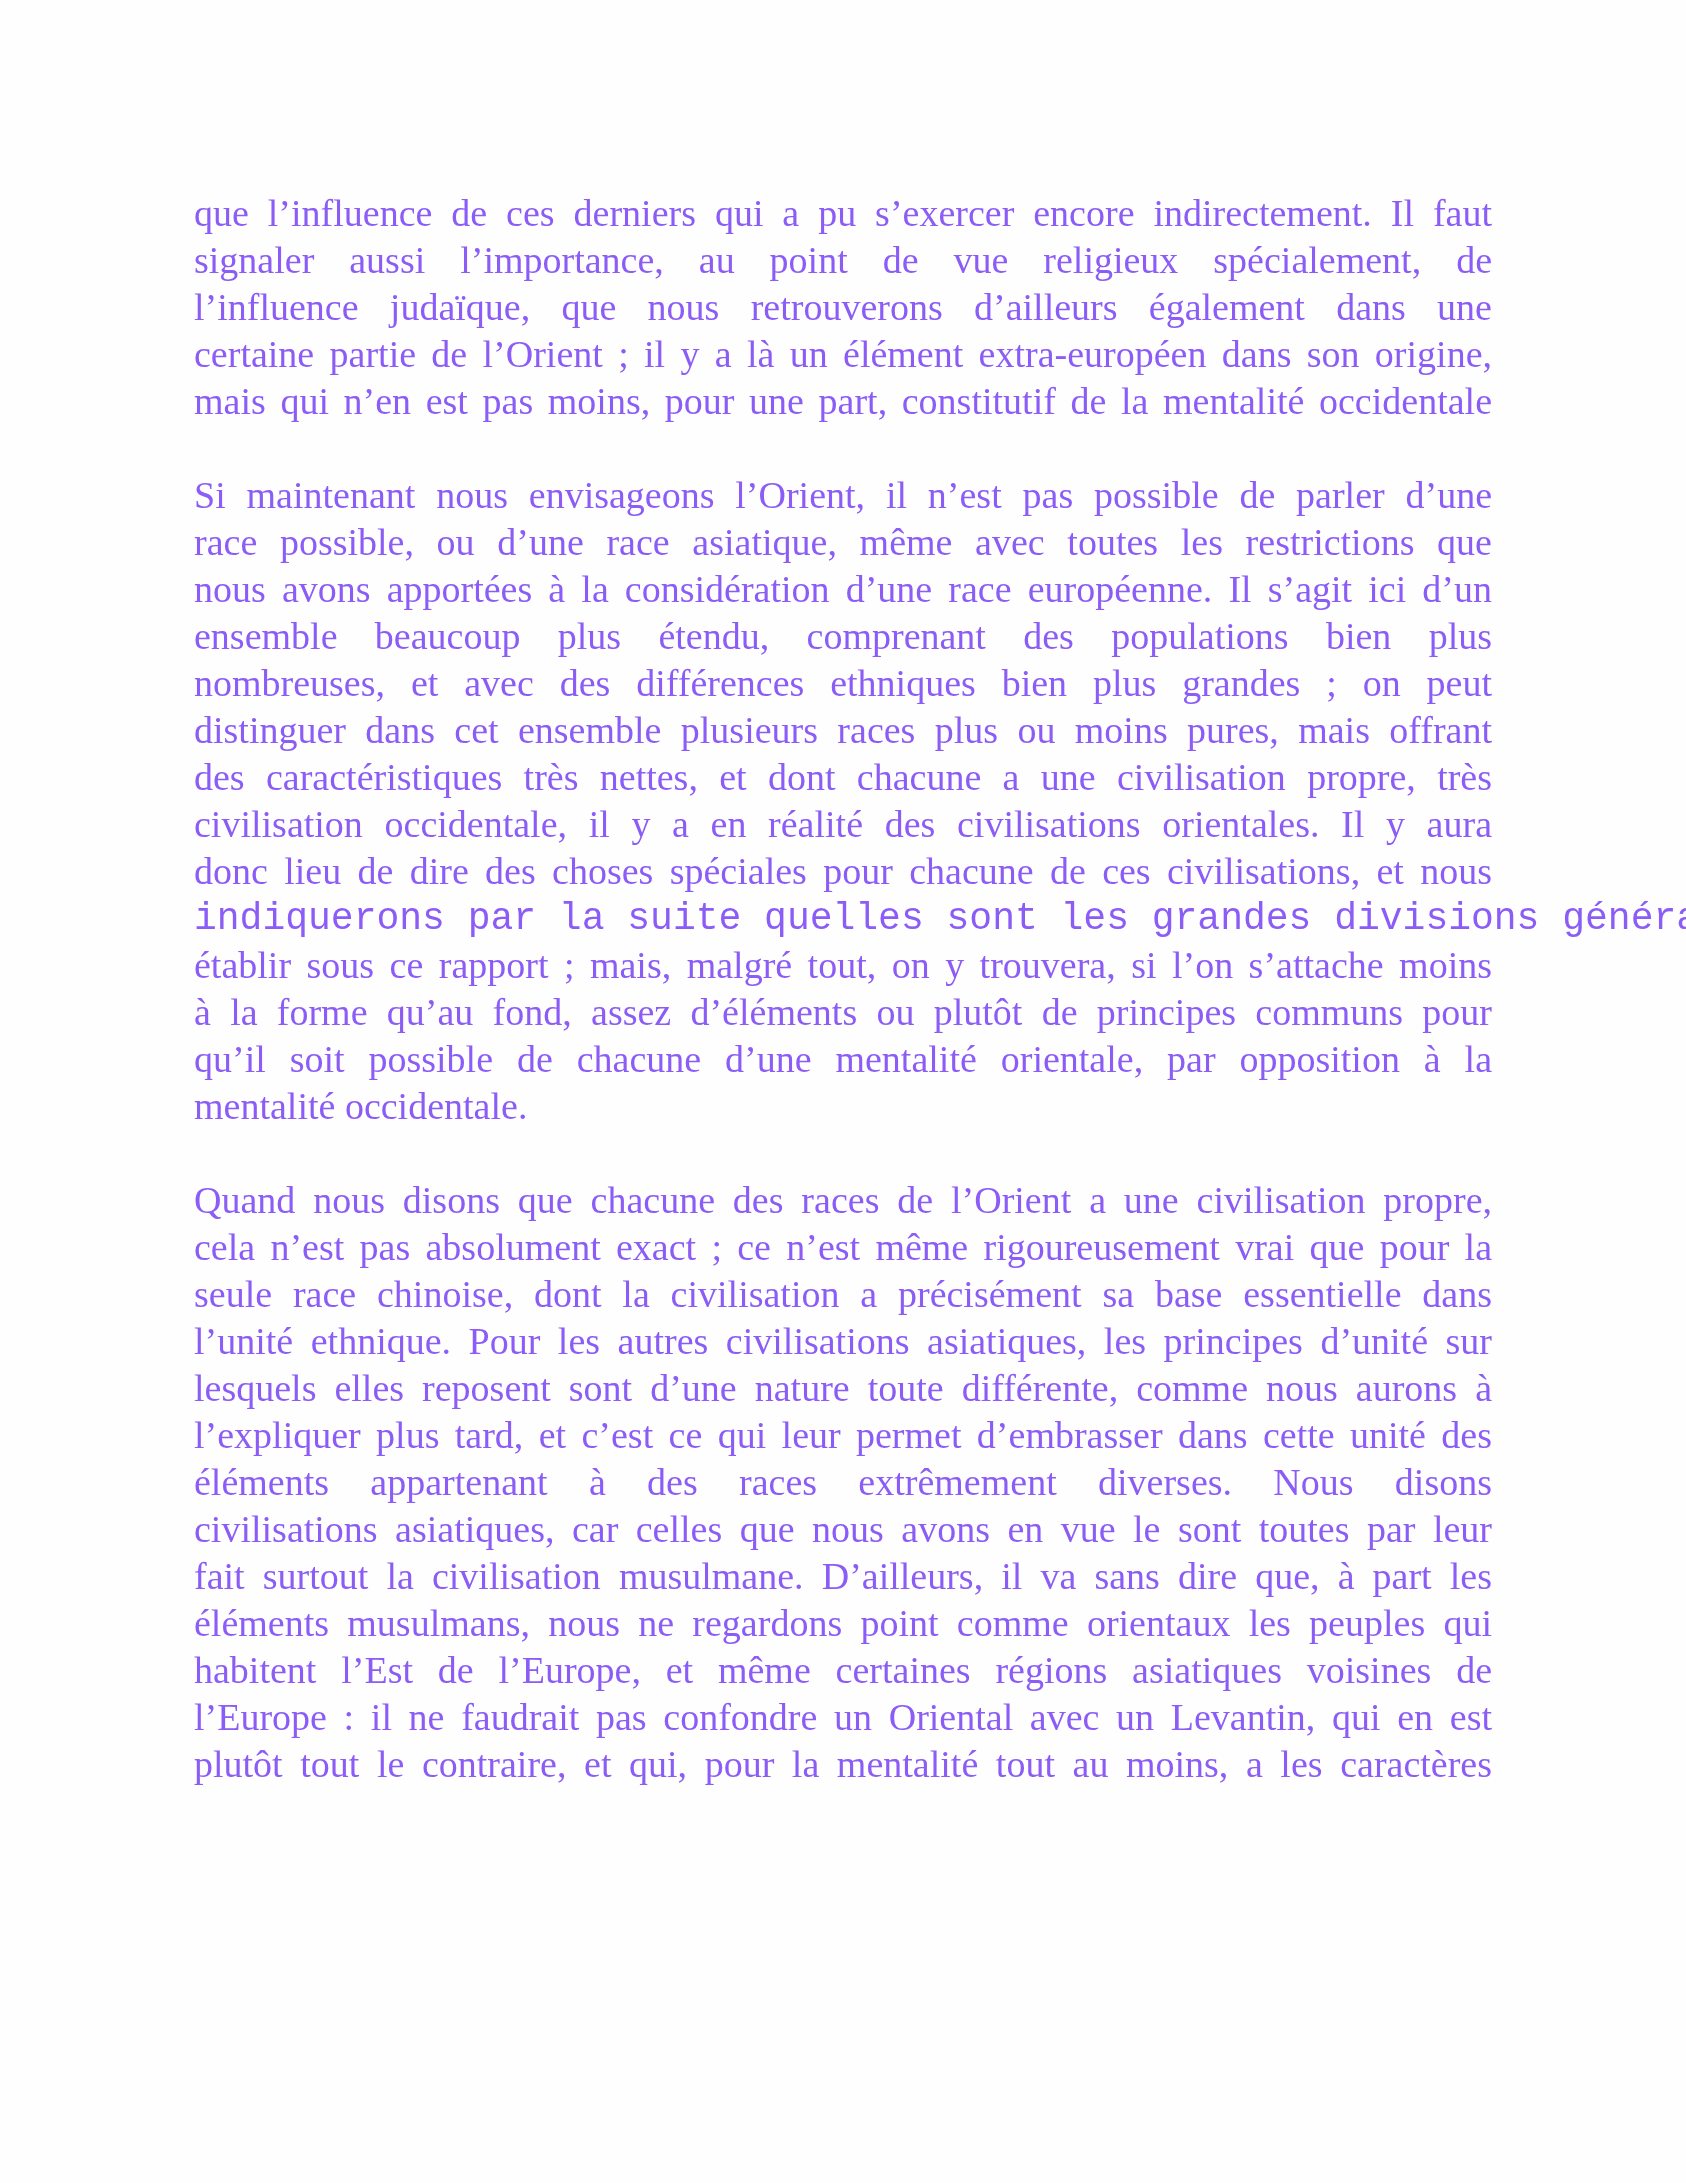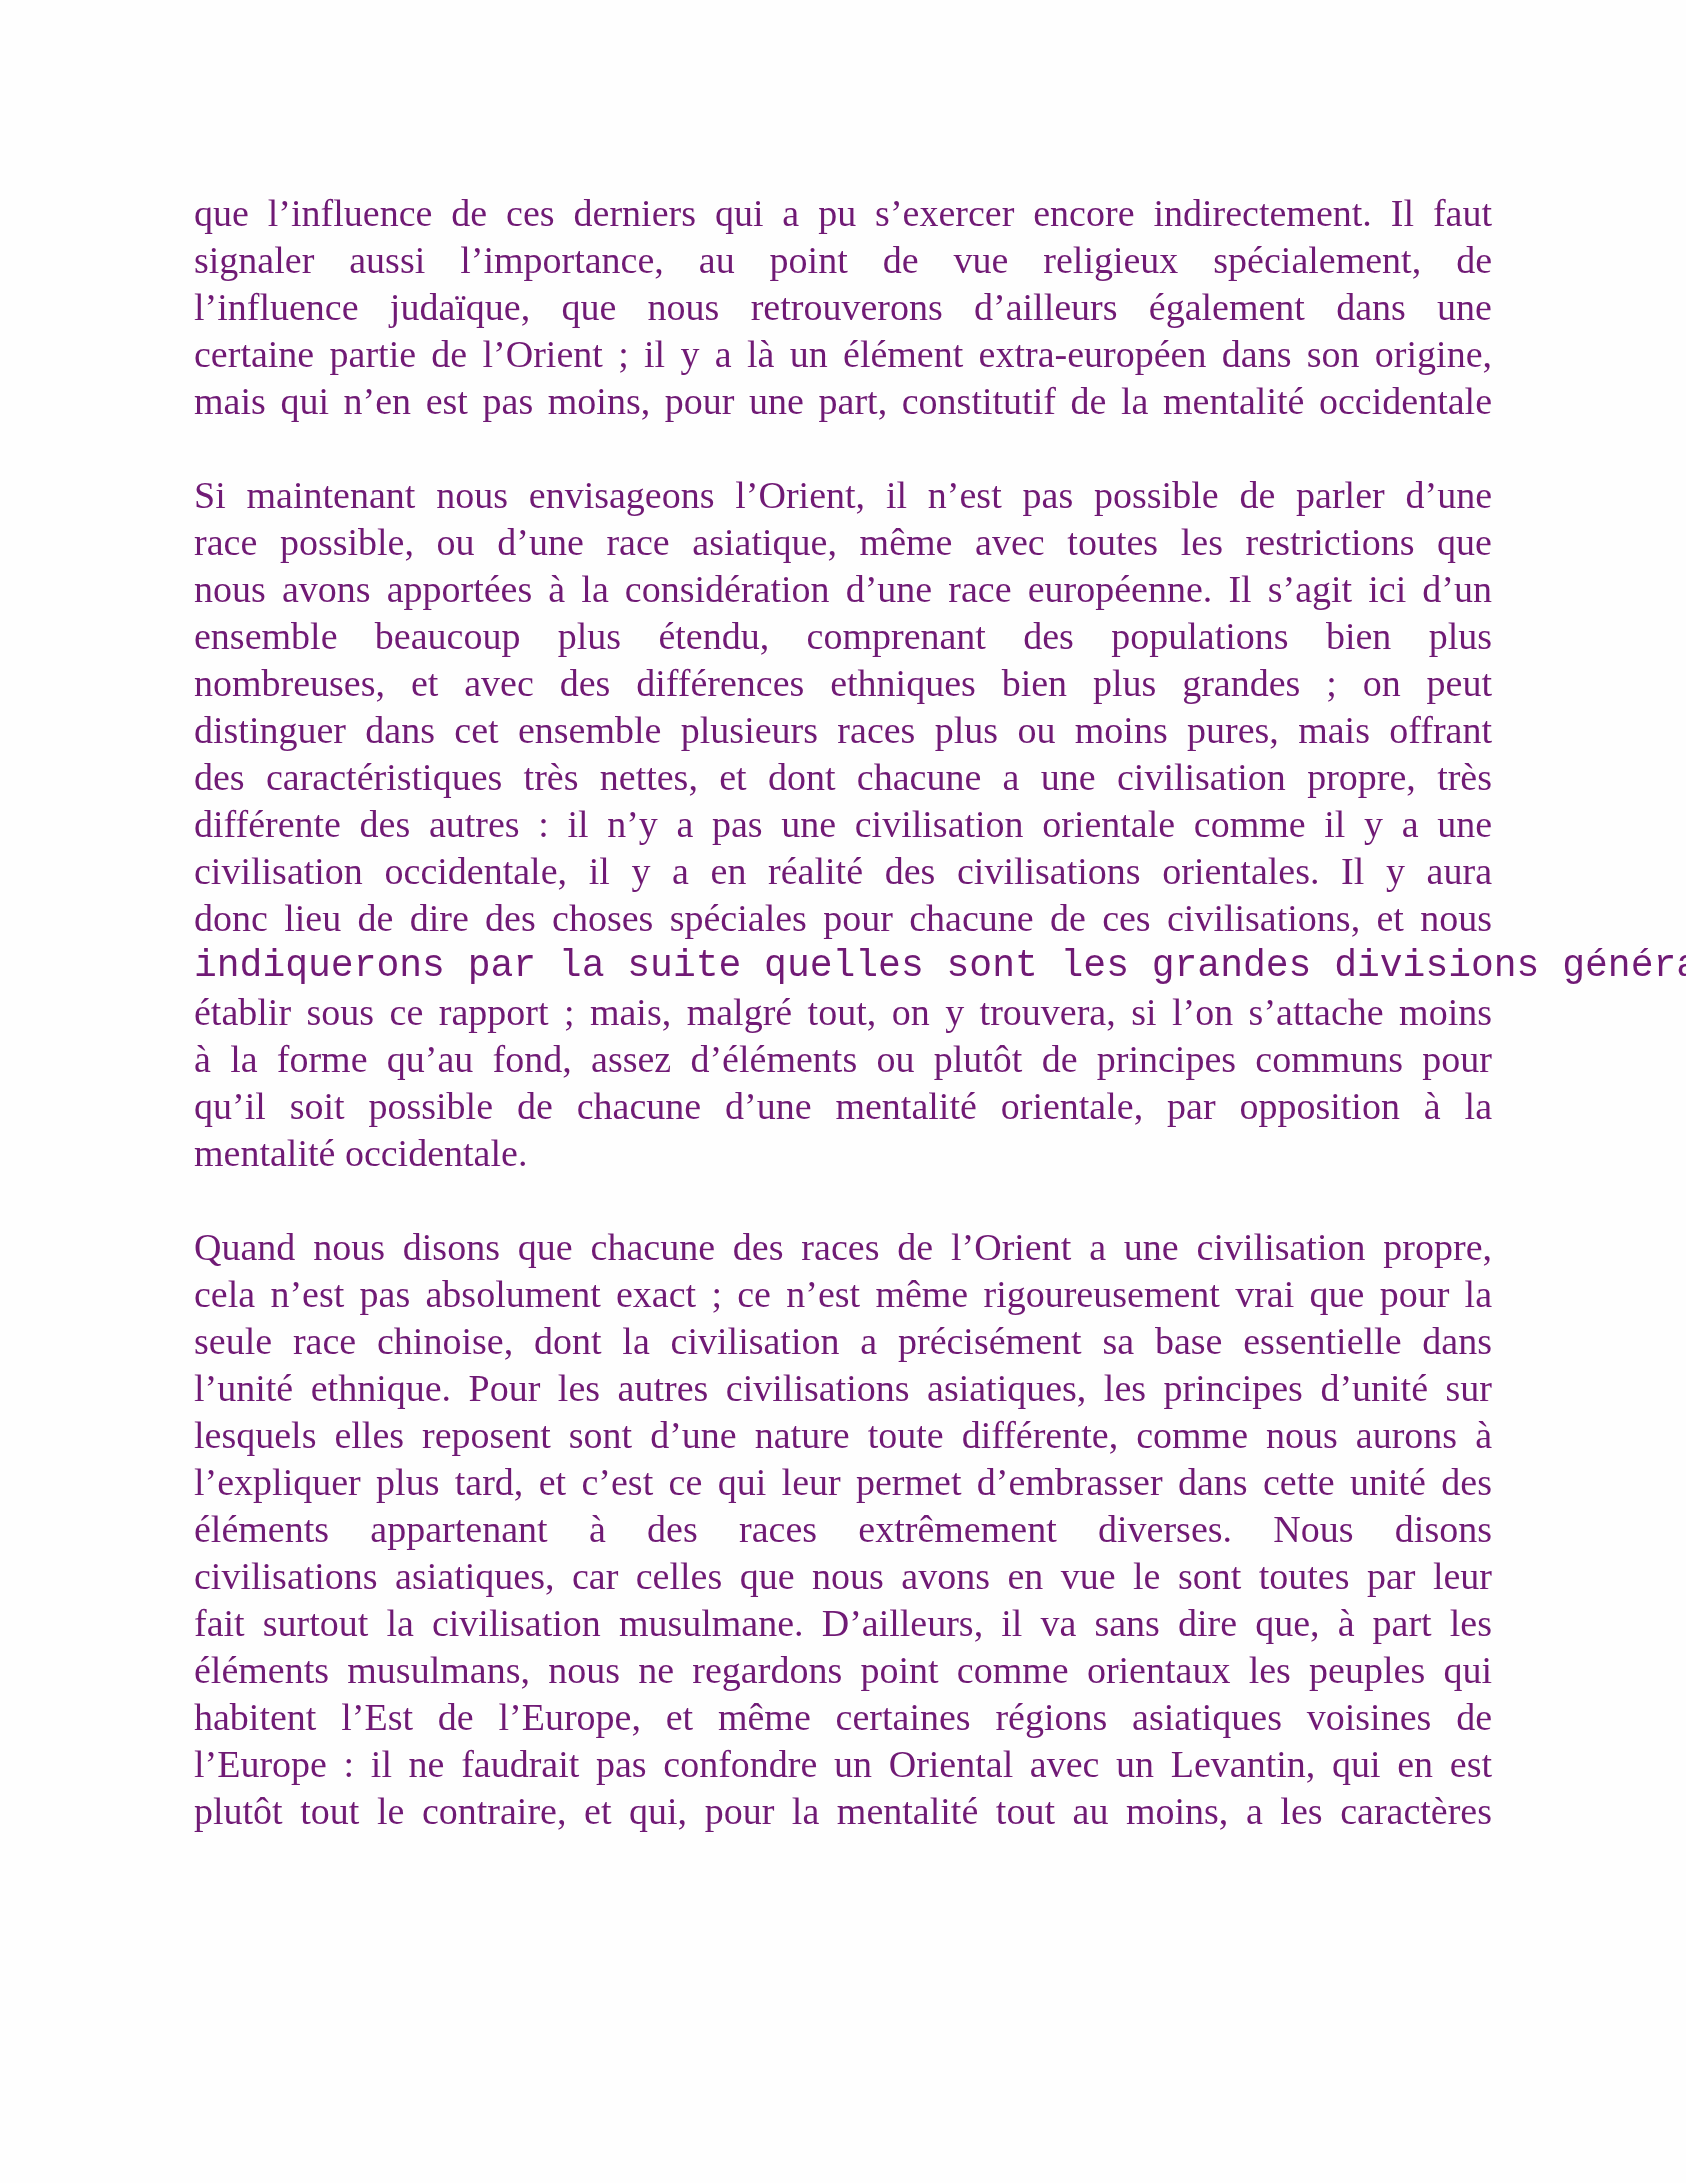--- a/index.html
+++ b/index.html
@@ -22,21 +22,21 @@
       background: #fefefe;
     }
     .text-block {
       position: absolute;
       left: 194px;
       top: 190px;
       width: 1298px;
       font-family: "Liberation Serif", "DejaVu Serif", serif;
       font-size: 38px;
       line-height: 47px;
-      color: #701a75;
+      color: #8b5cf6;
     }
     .line {
       display: block;
       height: 47px;
       white-space: nowrap;
       text-align: justify;
       text-align-last: justify;
     }
     .line.last {
       text-align-last: left;
@@ -60,21 +60,20 @@
       </div>
       <span class="para-gap"></span>
       <div class="paragraph">
         <span class="line" style="display: block;">Si maintenant nous envisageons l’Orient, il n’est pas possible de parler d’une</span>
         <span class="line" style="display: block;">race possible, ou d’une race asiatique, même avec toutes les restrictions que</span>
         <span class="line" style="display: block;">nous avons apportées à la considération d’une race européenne. Il s’agit ici d’un</span>
         <span class="line" style="display: block;">ensemble beaucoup plus étendu, comprenant des populations bien plus</span>
         <span class="line" style="display: block;">nombreuses, et avec des différences ethniques bien plus grandes ; on peut</span>
         <span class="line" style="display: block;">distinguer dans cet ensemble plusieurs races plus ou moins pures, mais offrant</span>
         <span class="line" style="display: block;">des caractéristiques très nettes, et dont chacune a une civilisation propre, très</span>
-        <span class="line" style="display: block;">différente des autres : il n’y a pas une civilisation orientale comme il y a une</span>
         <span class="line" style="display: block;">civilisation occidentale, il y a en réalité des civilisations orientales. Il y aura</span>
         <span class="line" style="display: block;">donc lieu de dire des choses spéciales pour chacune de ces civilisations, et nous</span>
         <span class="line" style="display: block; font-family: Liberation Mono, monospace;">indiquerons par la suite quelles sont les grandes divisions générales qu’on peut</span>
         <span class="line" style="display: block;">établir sous ce rapport ; mais, malgré tout, on y trouvera, si l’on s’attache moins</span>
         <span class="line" style="display: block;">à la forme qu’au fond, assez d’éléments ou plutôt de principes communs pour</span>
         <span class="line" style="display: block;">qu’il soit possible de chacune d’une mentalité orientale, par opposition à la</span>
         <span class="line last" style="display: block;">mentalité occidentale.</span>
       </div>
       <span class="para-gap"></span>
       <div class="paragraph">

